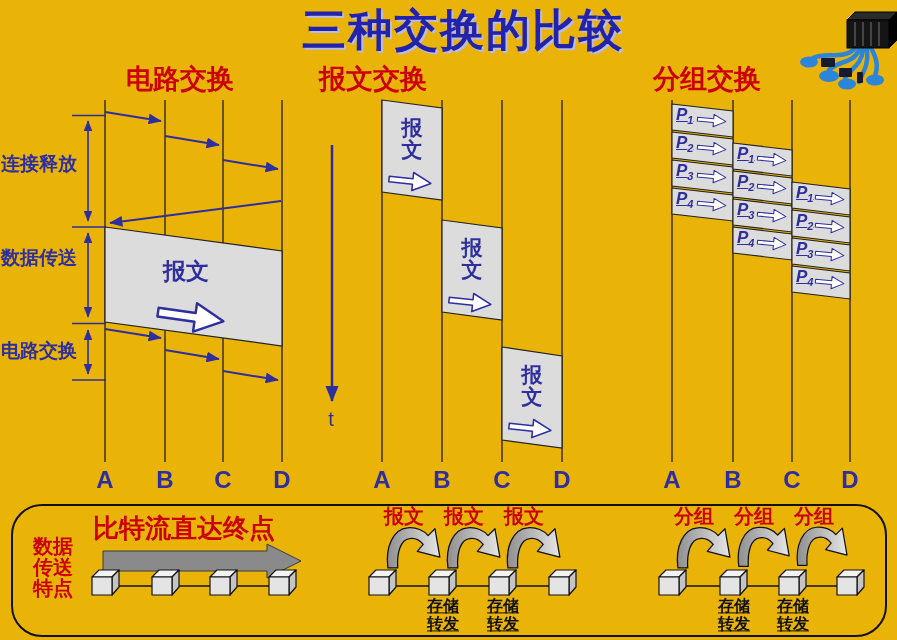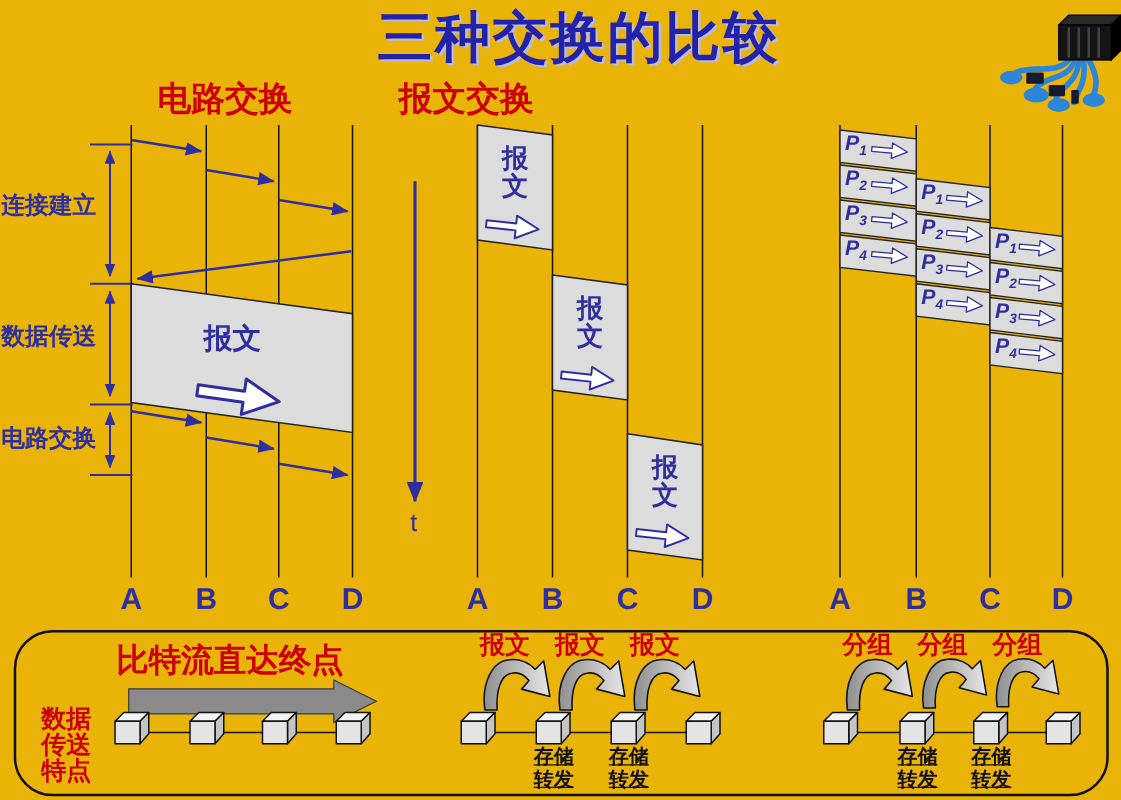--- a/index.html
+++ b/index.html
@@ -15,21 +15,21 @@
   .hdr{font-size:27px;}
   .phase{font-size:19px;}
   .node{font-size:24px;}
   .blocklab{font-size:23px;}
   .vblock{font-size:21px;line-height:1.05;width:24px;}
   .tlab{font-size:20px;}
   .feat{font-size:26px;}
   .rowlab{font-size:20px;line-height:1.05;}
   .hoplab{font-size:20px;}
   .sf{font-size:16px;line-height:1.1;text-decoration:underline;}
-  .plabel{position:absolute;font-size:17px;font-weight:bold;font-style:italic;color:#2e2e9e;}
+  .plabel{position:absolute;font-size:17px;font-weight:bold;font-style:italic;color:#2e2e9e;text-decoration:underline;}
   .plabel sub{font-size:11px;font-style:italic;}
 </style>
 </head>
 <body>
 
 <div class="stage">
 
 <svg class="layer" width="897" height="640" viewBox="0 0 897 640">
   <defs>
     <marker id="mblue" markerWidth="7" markerHeight="5.4" refX="6.2" refY="2.7" orient="auto-start-reverse">
@@ -195,23 +195,24 @@
       <rect x="44" y="68" width="13" height="9" rx="1"></rect>
       <rect x="62" y="72" width="6" height="11" rx="1"></rect>
     </g>
   </g>
 </svg>
 
 <div class="txt ctr title b" style="left:463px;top:30px">三种交换的比较</div>
 
 <div class="txt ctr hdr b red" style="left:180px;top:79px">电路交换</div>
 <div class="txt ctr hdr b red" style="left:373px;top:79px">报文交换</div>
-
-<div class="txt ctr phase b navy" style="left:39px;top:164px">连接建立</div>
-<div class="txt ctr phase b navy" style="left:39px;top:269px">数据传送</div>
+<div class="txt ctr hdr b red" style="left:707px;top:79px">分组交换</div>
+
+<div class="txt ctr phase b navy" style="left:39px;top:164px">连接释放</div>
+<div class="txt ctr phase b navy" style="left:39px;top:258px">数据传送</div>
 <div class="txt ctr phase b navy" style="left:39px;top:351px">电路交换</div>
 
 <div class="txt ctr blocklab b navy" style="left:186px;top:271px">报文</div>
 
 <div class="txt ctr vblock b navy" style="left:412px;top:139px">报文</div>
 <div class="txt ctr vblock b navy" style="left:472px;top:259px">报文</div>
 <div class="txt ctr vblock b navy" style="left:532px;top:386px">报文</div>
 
 <div class="txt ctr tlab navy" style="left:331px;top:419px">t</div>
 
@@ -234,21 +235,21 @@
 <span class="plabel" style="left:676px;top:189px"><i>P</i><sub>4</sub></span>
 <span class="plabel" style="left:737px;top:144px"><i>P</i><sub>1</sub></span>
 <span class="plabel" style="left:737px;top:172px"><i>P</i><sub>2</sub></span>
 <span class="plabel" style="left:737px;top:200px"><i>P</i><sub>3</sub></span>
 <span class="plabel" style="left:737px;top:228px"><i>P</i><sub>4</sub></span>
 <span class="plabel" style="left:796px;top:183px"><i>P</i><sub>1</sub></span>
 <span class="plabel" style="left:796px;top:211px"><i>P</i><sub>2</sub></span>
 <span class="plabel" style="left:796px;top:239px"><i>P</i><sub>3</sub></span>
 <span class="plabel" style="left:796px;top:267px"><i>P</i><sub>4</sub></span>
 
-<div class="txt ctr rowlab b red" style="left:53px;top:597px">数据
+<div class="txt ctr rowlab b red" style="left:53px;top:567px">数据
 传送
 特点</div>
 <div class="txt ctr feat b red" style="left:184px;top:528px">比特流直达终点</div>
 
 <div class="txt ctr hoplab b red" style="left:404px;top:516px">报文</div>
 <div class="txt ctr hoplab b red" style="left:464px;top:516px">报文</div>
 <div class="txt ctr hoplab b red" style="left:524px;top:516px">报文</div>
 
 <div class="txt ctr hoplab b red" style="left:694px;top:516px">分组</div>
 <div class="txt ctr hoplab b red" style="left:754px;top:516px">分组</div>

